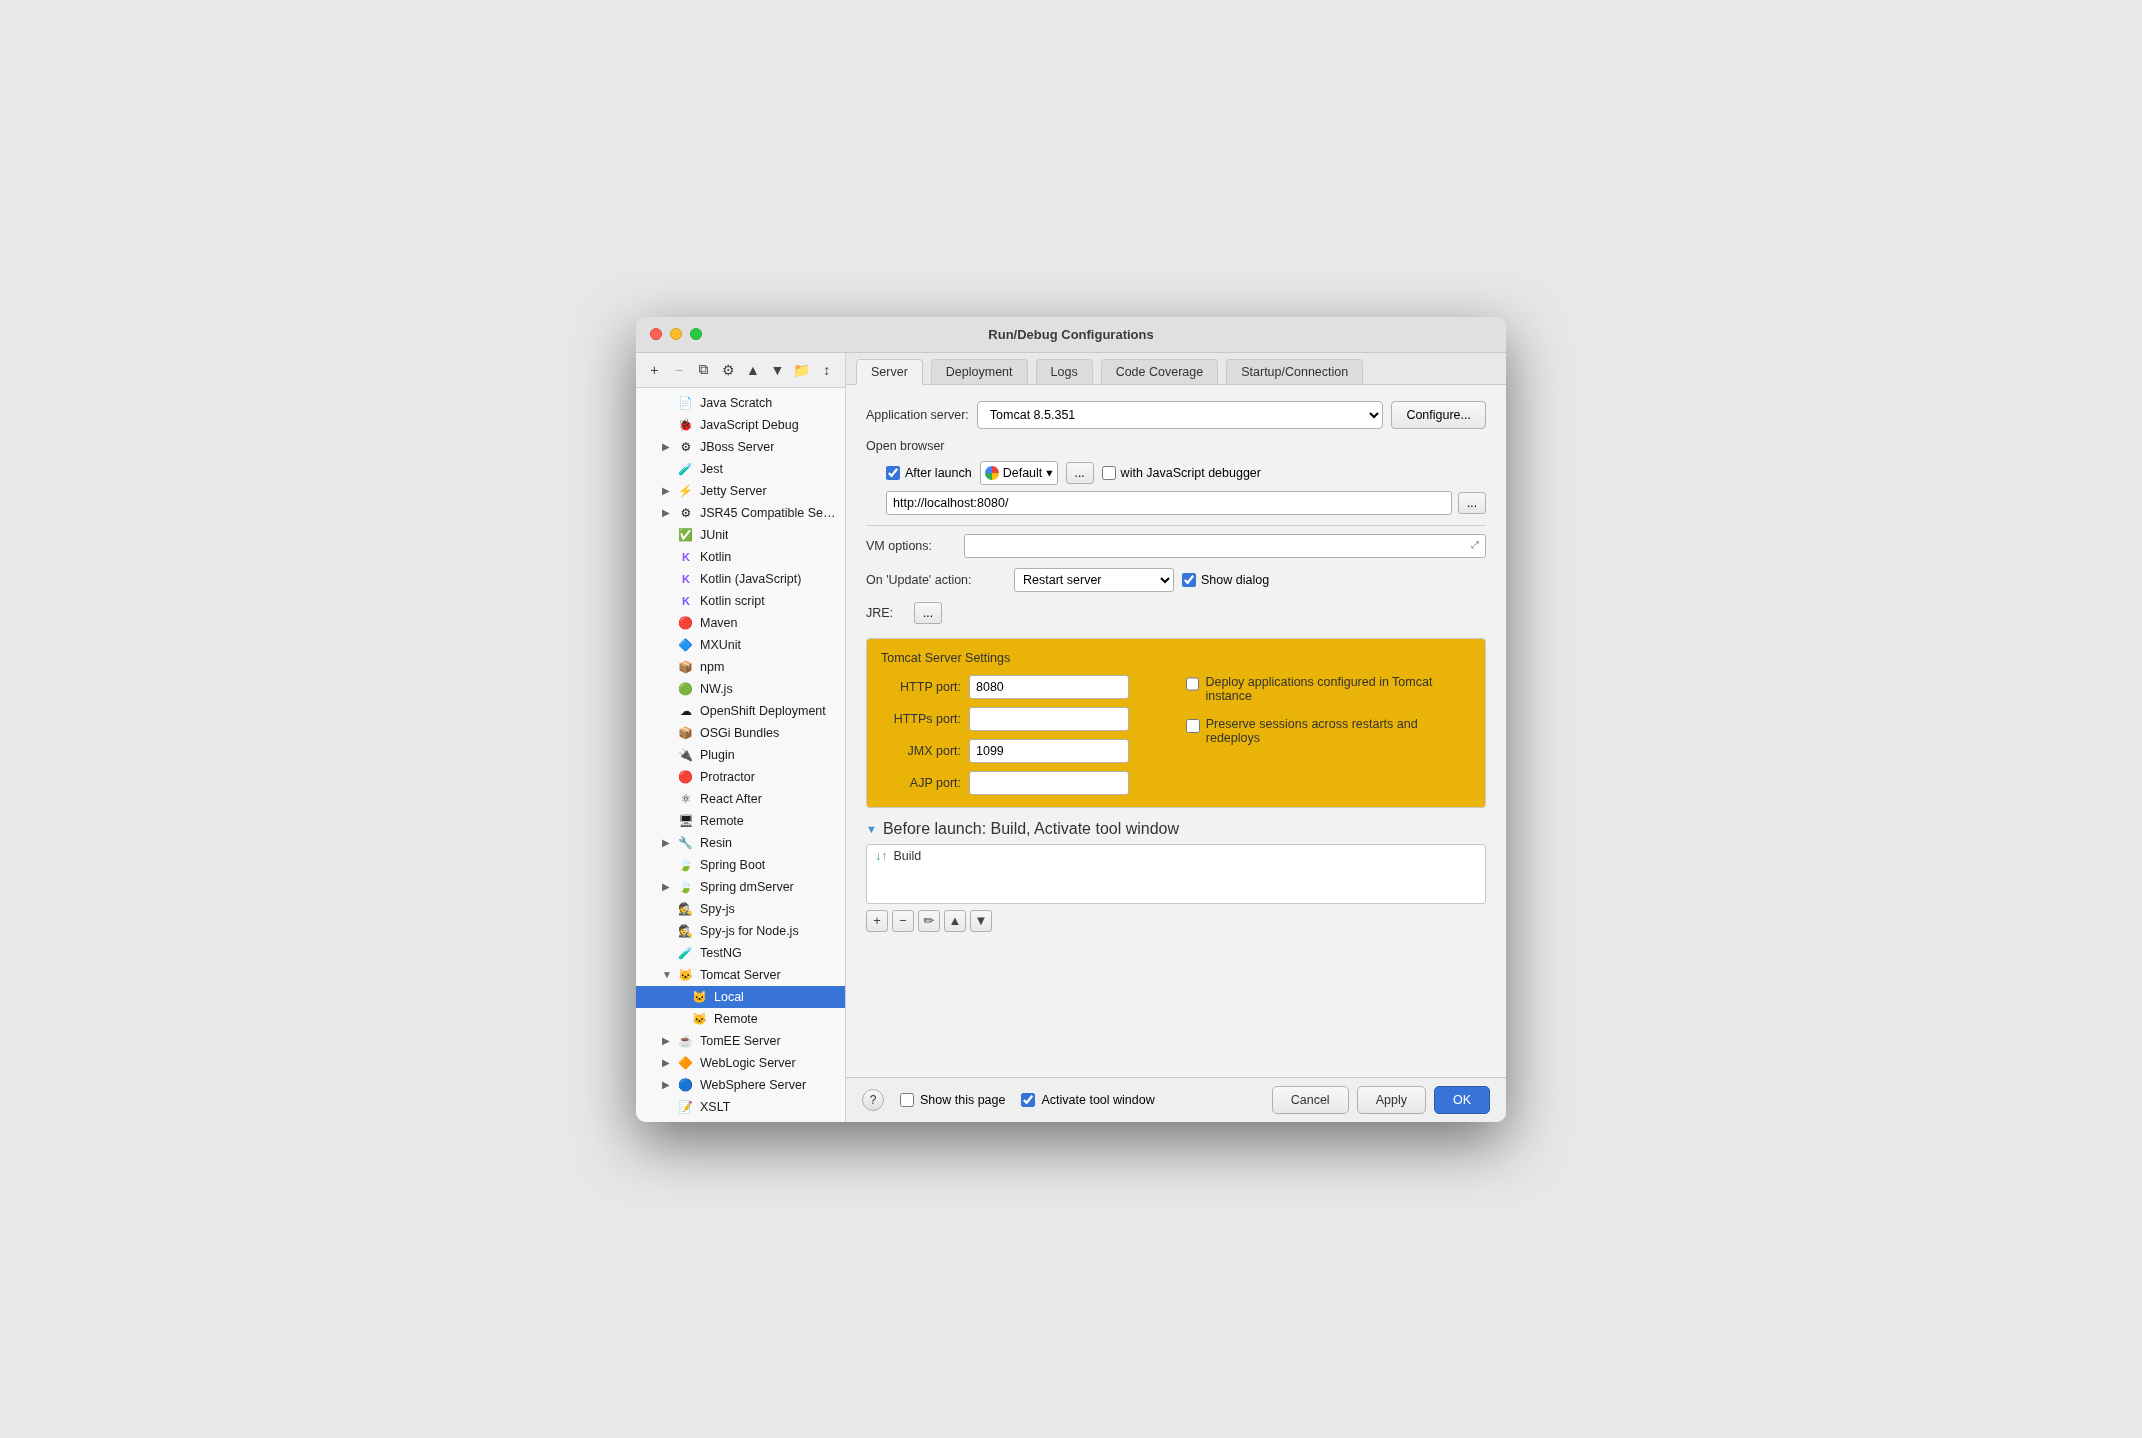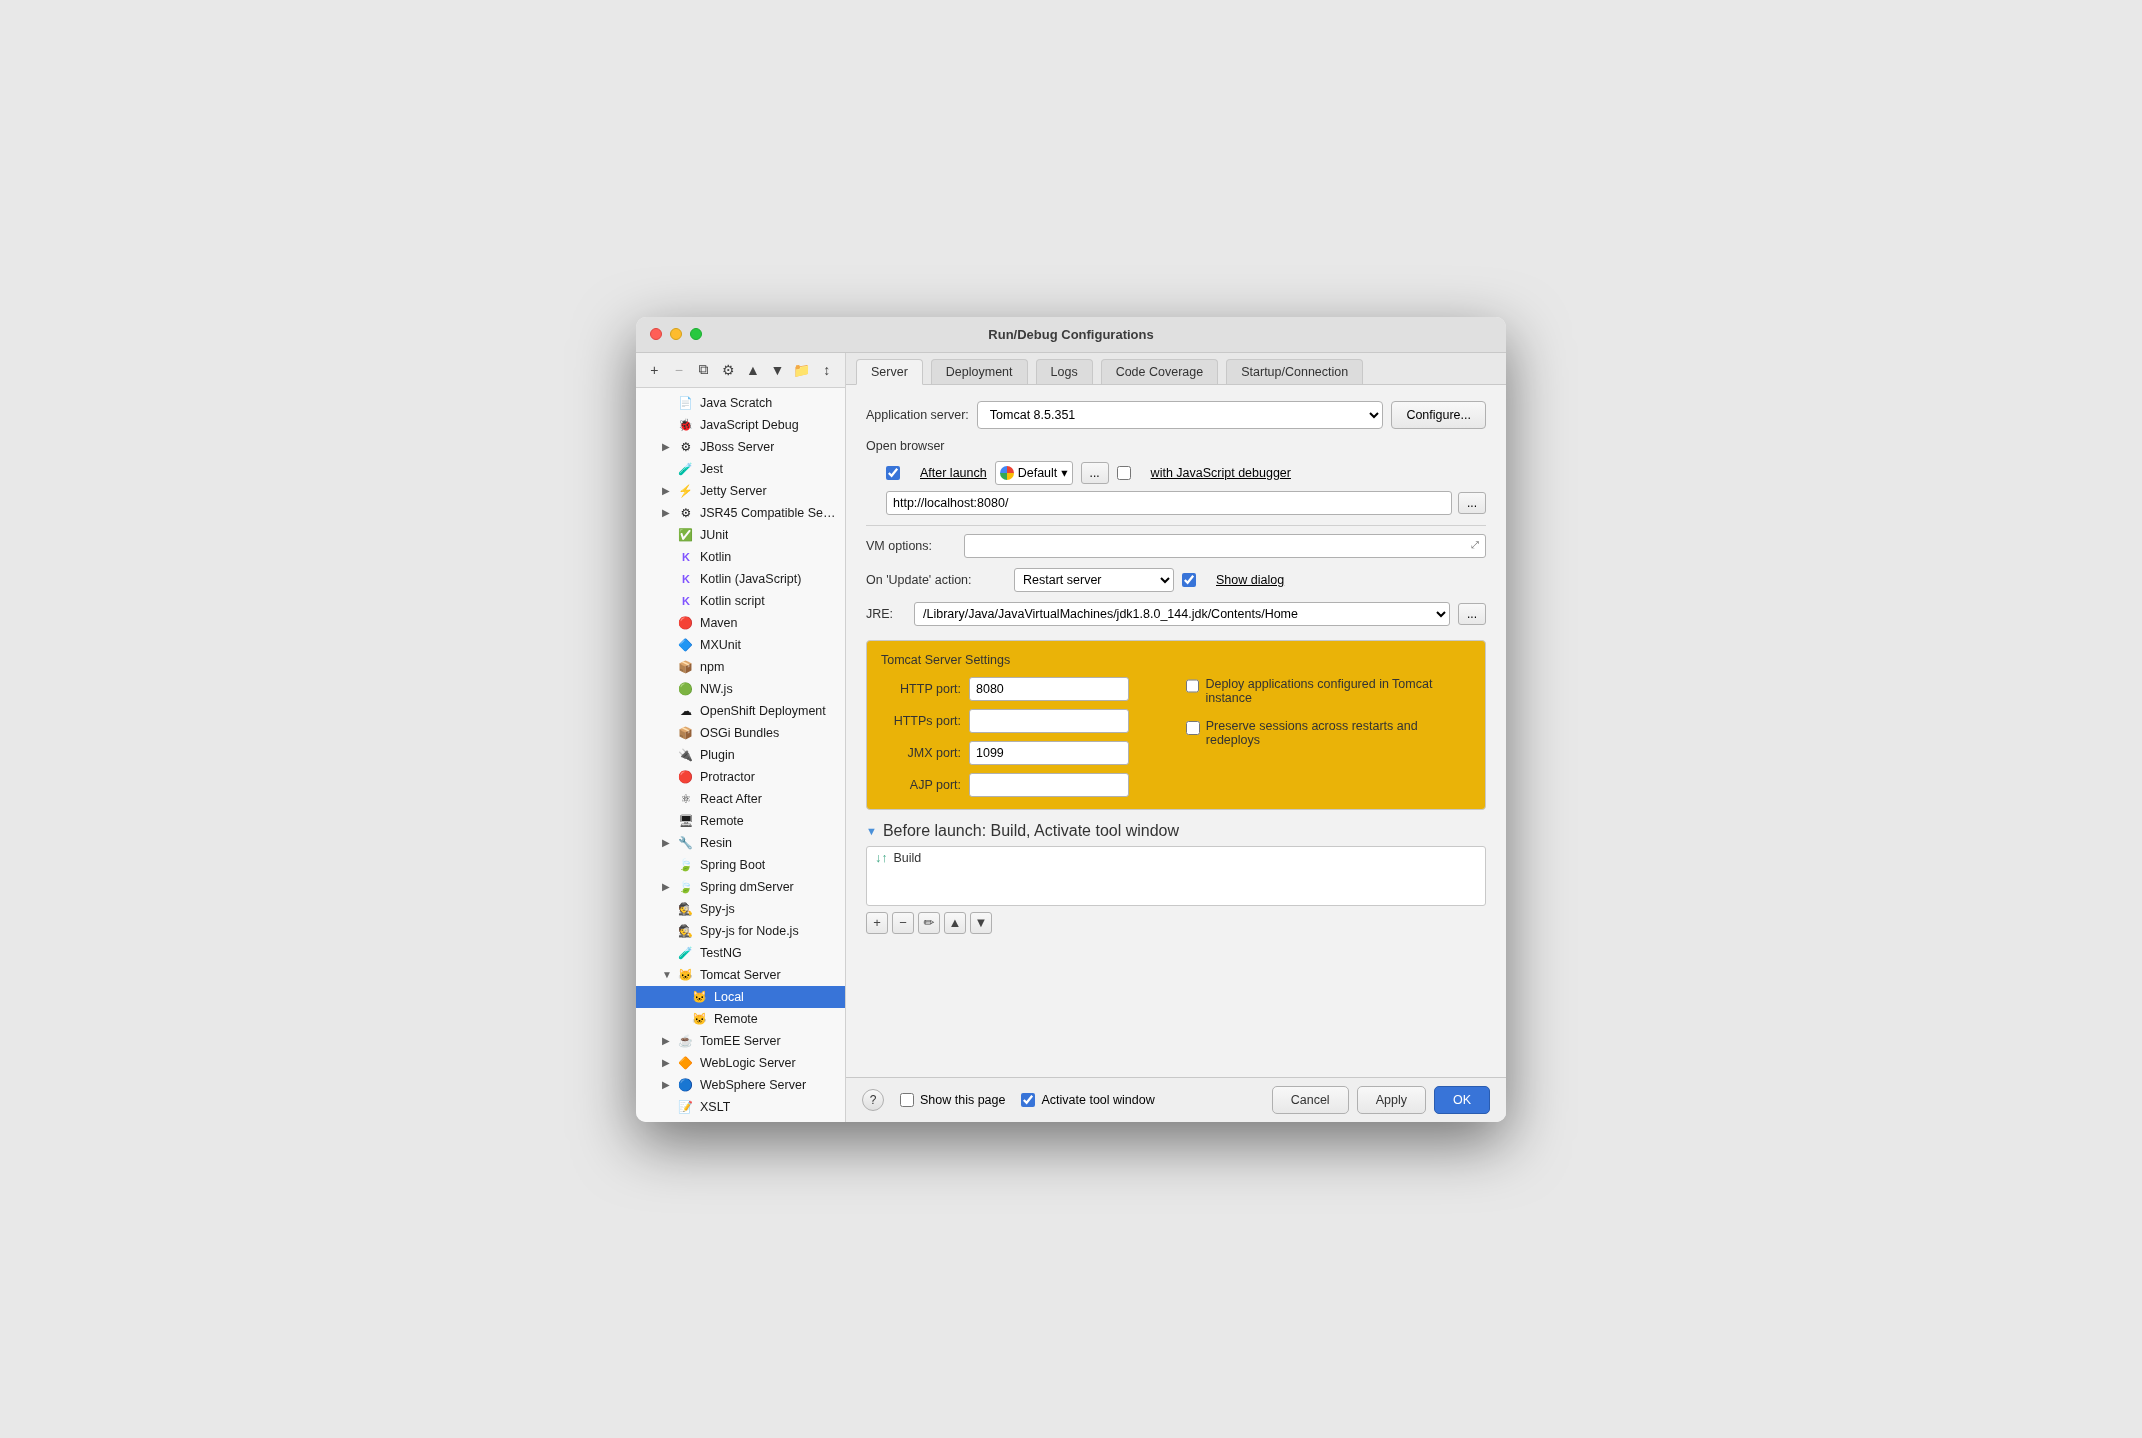--- a/index.html
+++ b/index.html
@@ -209,24 +209,23 @@
     .open-browser-row {
       display: flex;
       align-items: center;
       gap: 8px;
       margin-bottom: 6px;
       padding-left: 20px;
     }
     .checkbox-label {
       display: flex;
       align-items: center;
-      gap: 20px;
-      font-size: 12.5px;
-      cursor: pointer;
-      text-decoration: underline;
+      gap: 5px;
+      font-size: 12.5px;
+      cursor: pointer;
     }
     input[type="checkbox"] {
       width: 14px;
       height: 14px;
       cursor: pointer;
     }
     .browser-select {
       height: 24px;
       border: 1px solid #b0b0b0;
       border-radius: 3px;
@@ -720,23 +719,20 @@
             <option>Restart server</option>
           </select>
           <label class="checkbox-label">
             <input type="checkbox" class="blue-checkbox" checked="" style="">
             <span>Show dialog</span>
           </label>
         </div>
 
         <div class="jre-row">
           <span class="form-label" style="min-width:40px;">JRE:</span>
-          <select class="select-native" style="flex:1;">
-            <option>/Library/Java/JavaVirtualMachines/jdk1.8.0_144.jdk/Contents/Home</option>
-          </select>
           <button class="dots-btn">...</button>
         </div>
 
         <div class="tomcat-settings">
           <div class="tomcat-settings-title">Tomcat Server Settings</div>
           <div class="tomcat-grid">
 
             <div>
               <div class="port-row" style="margin-bottom:8px;">
                 <span class="port-label">HTTP port:</span>

